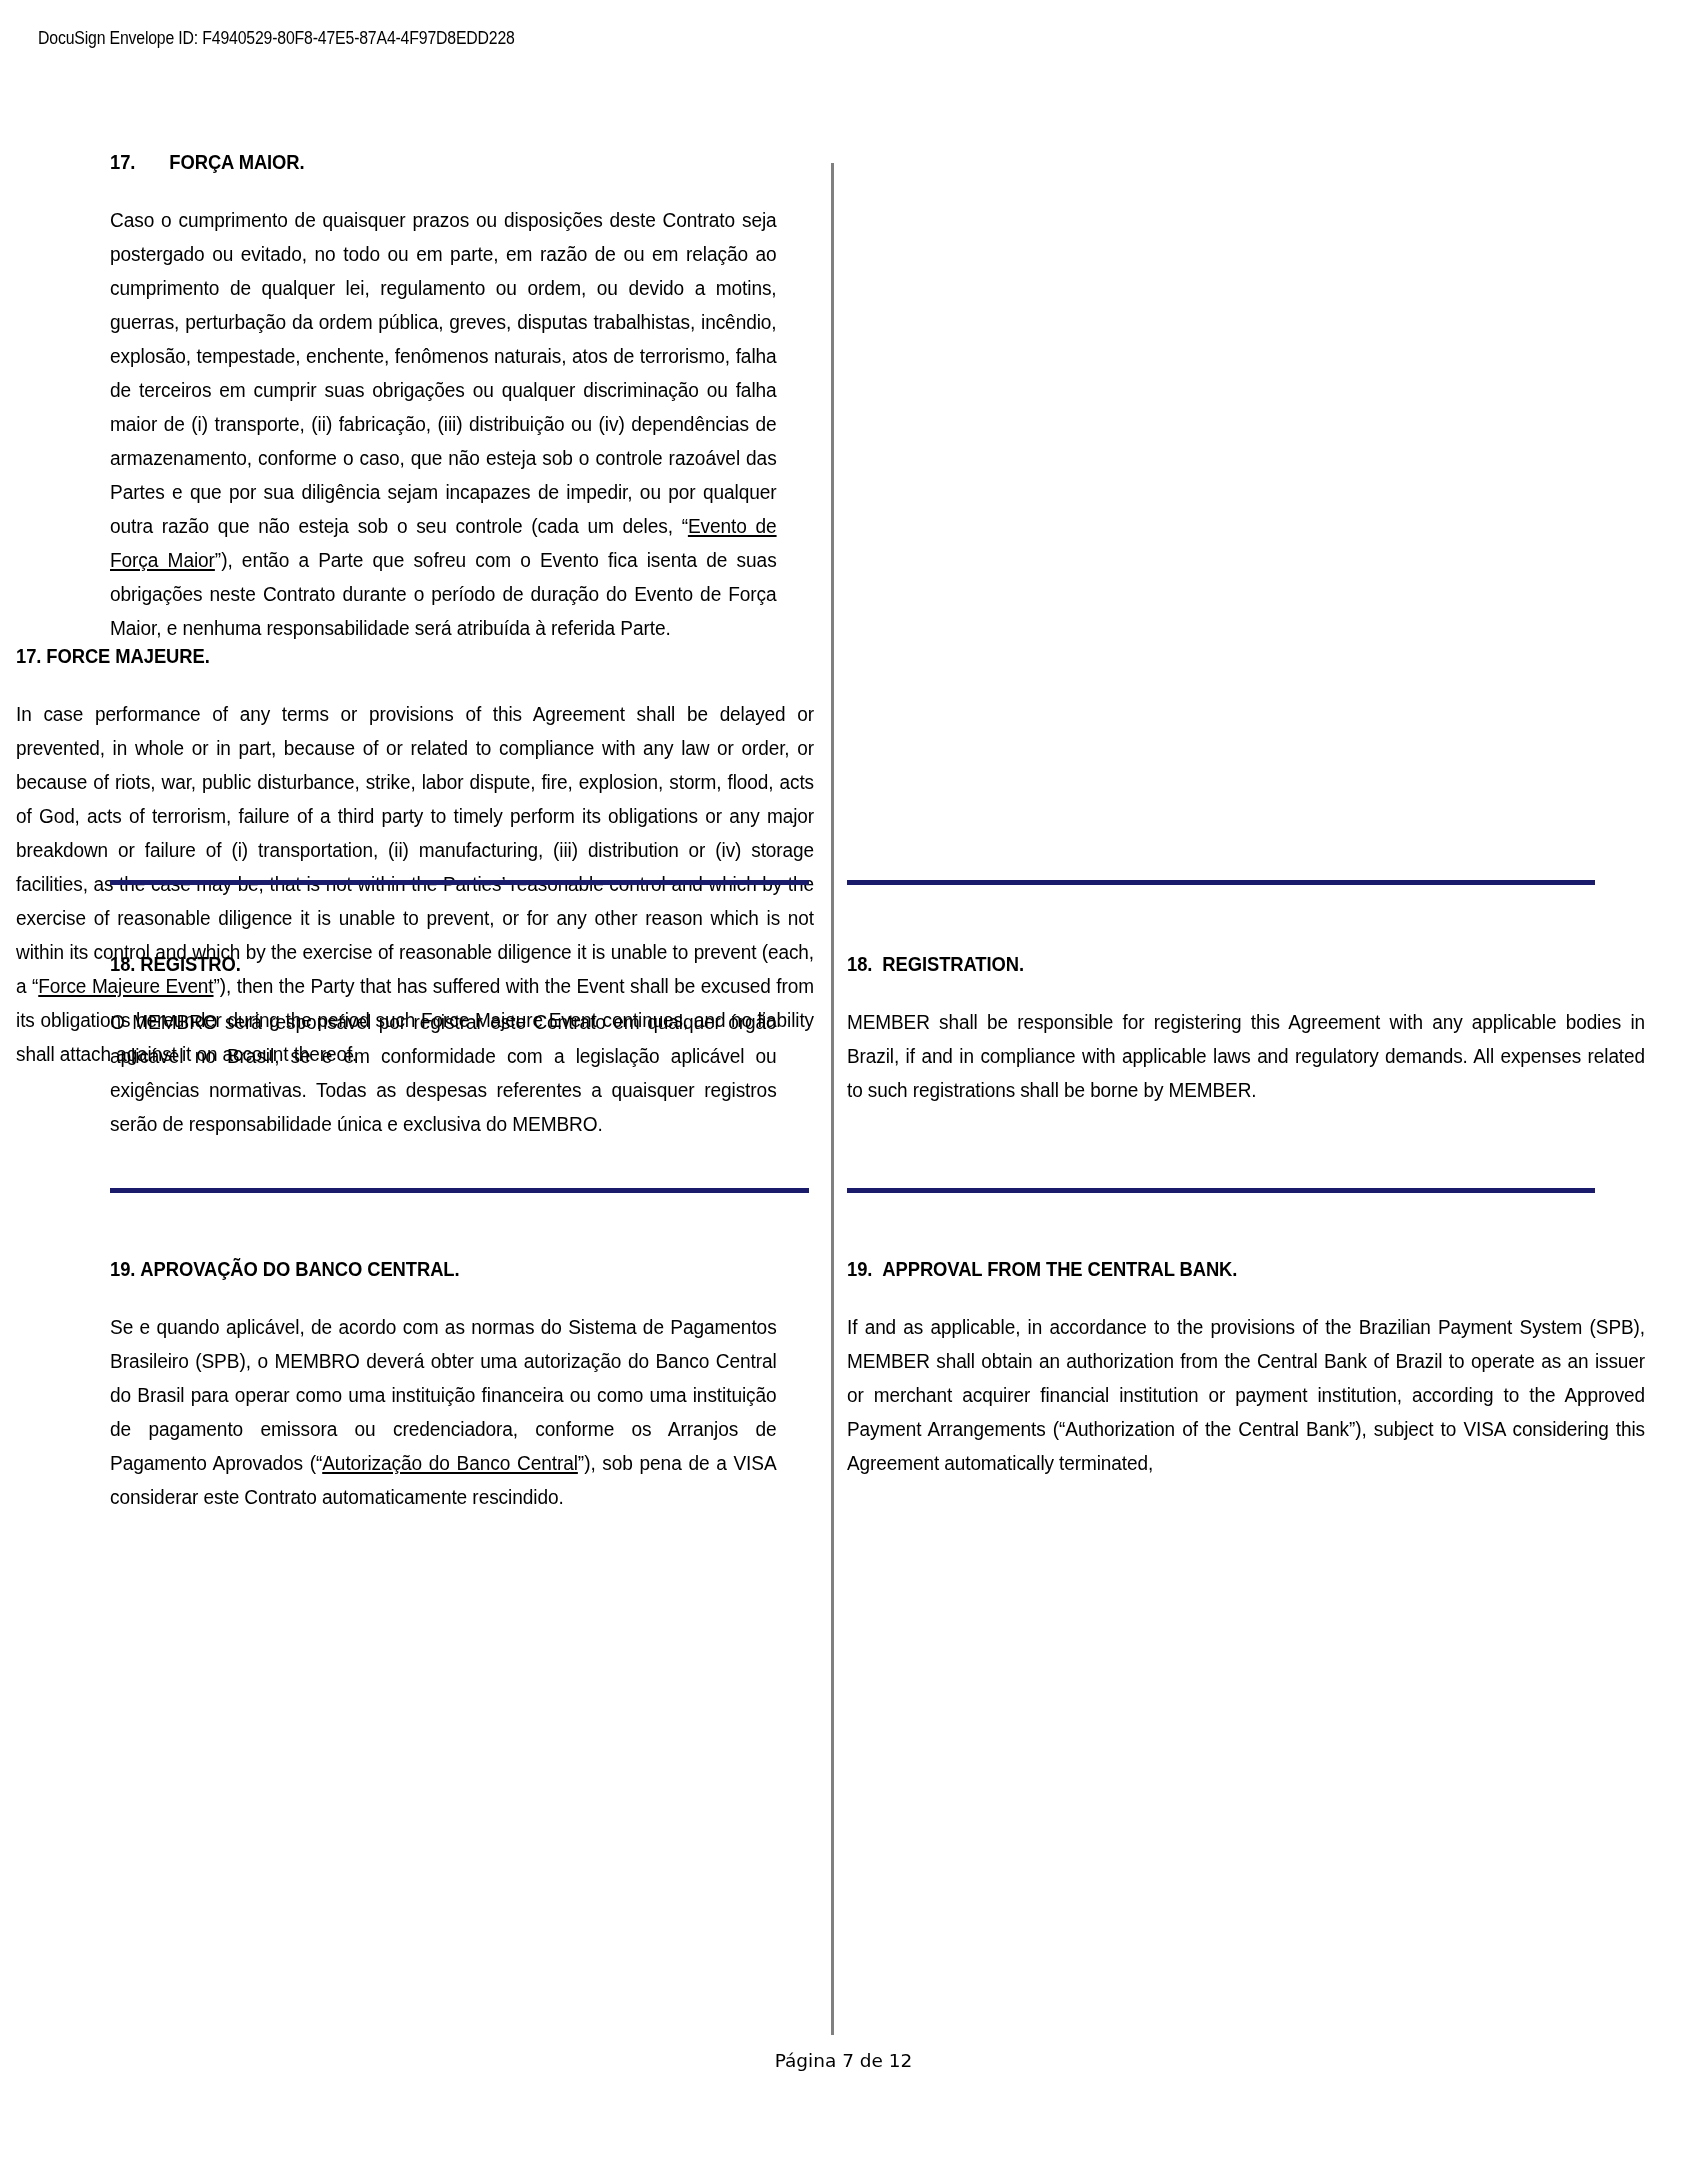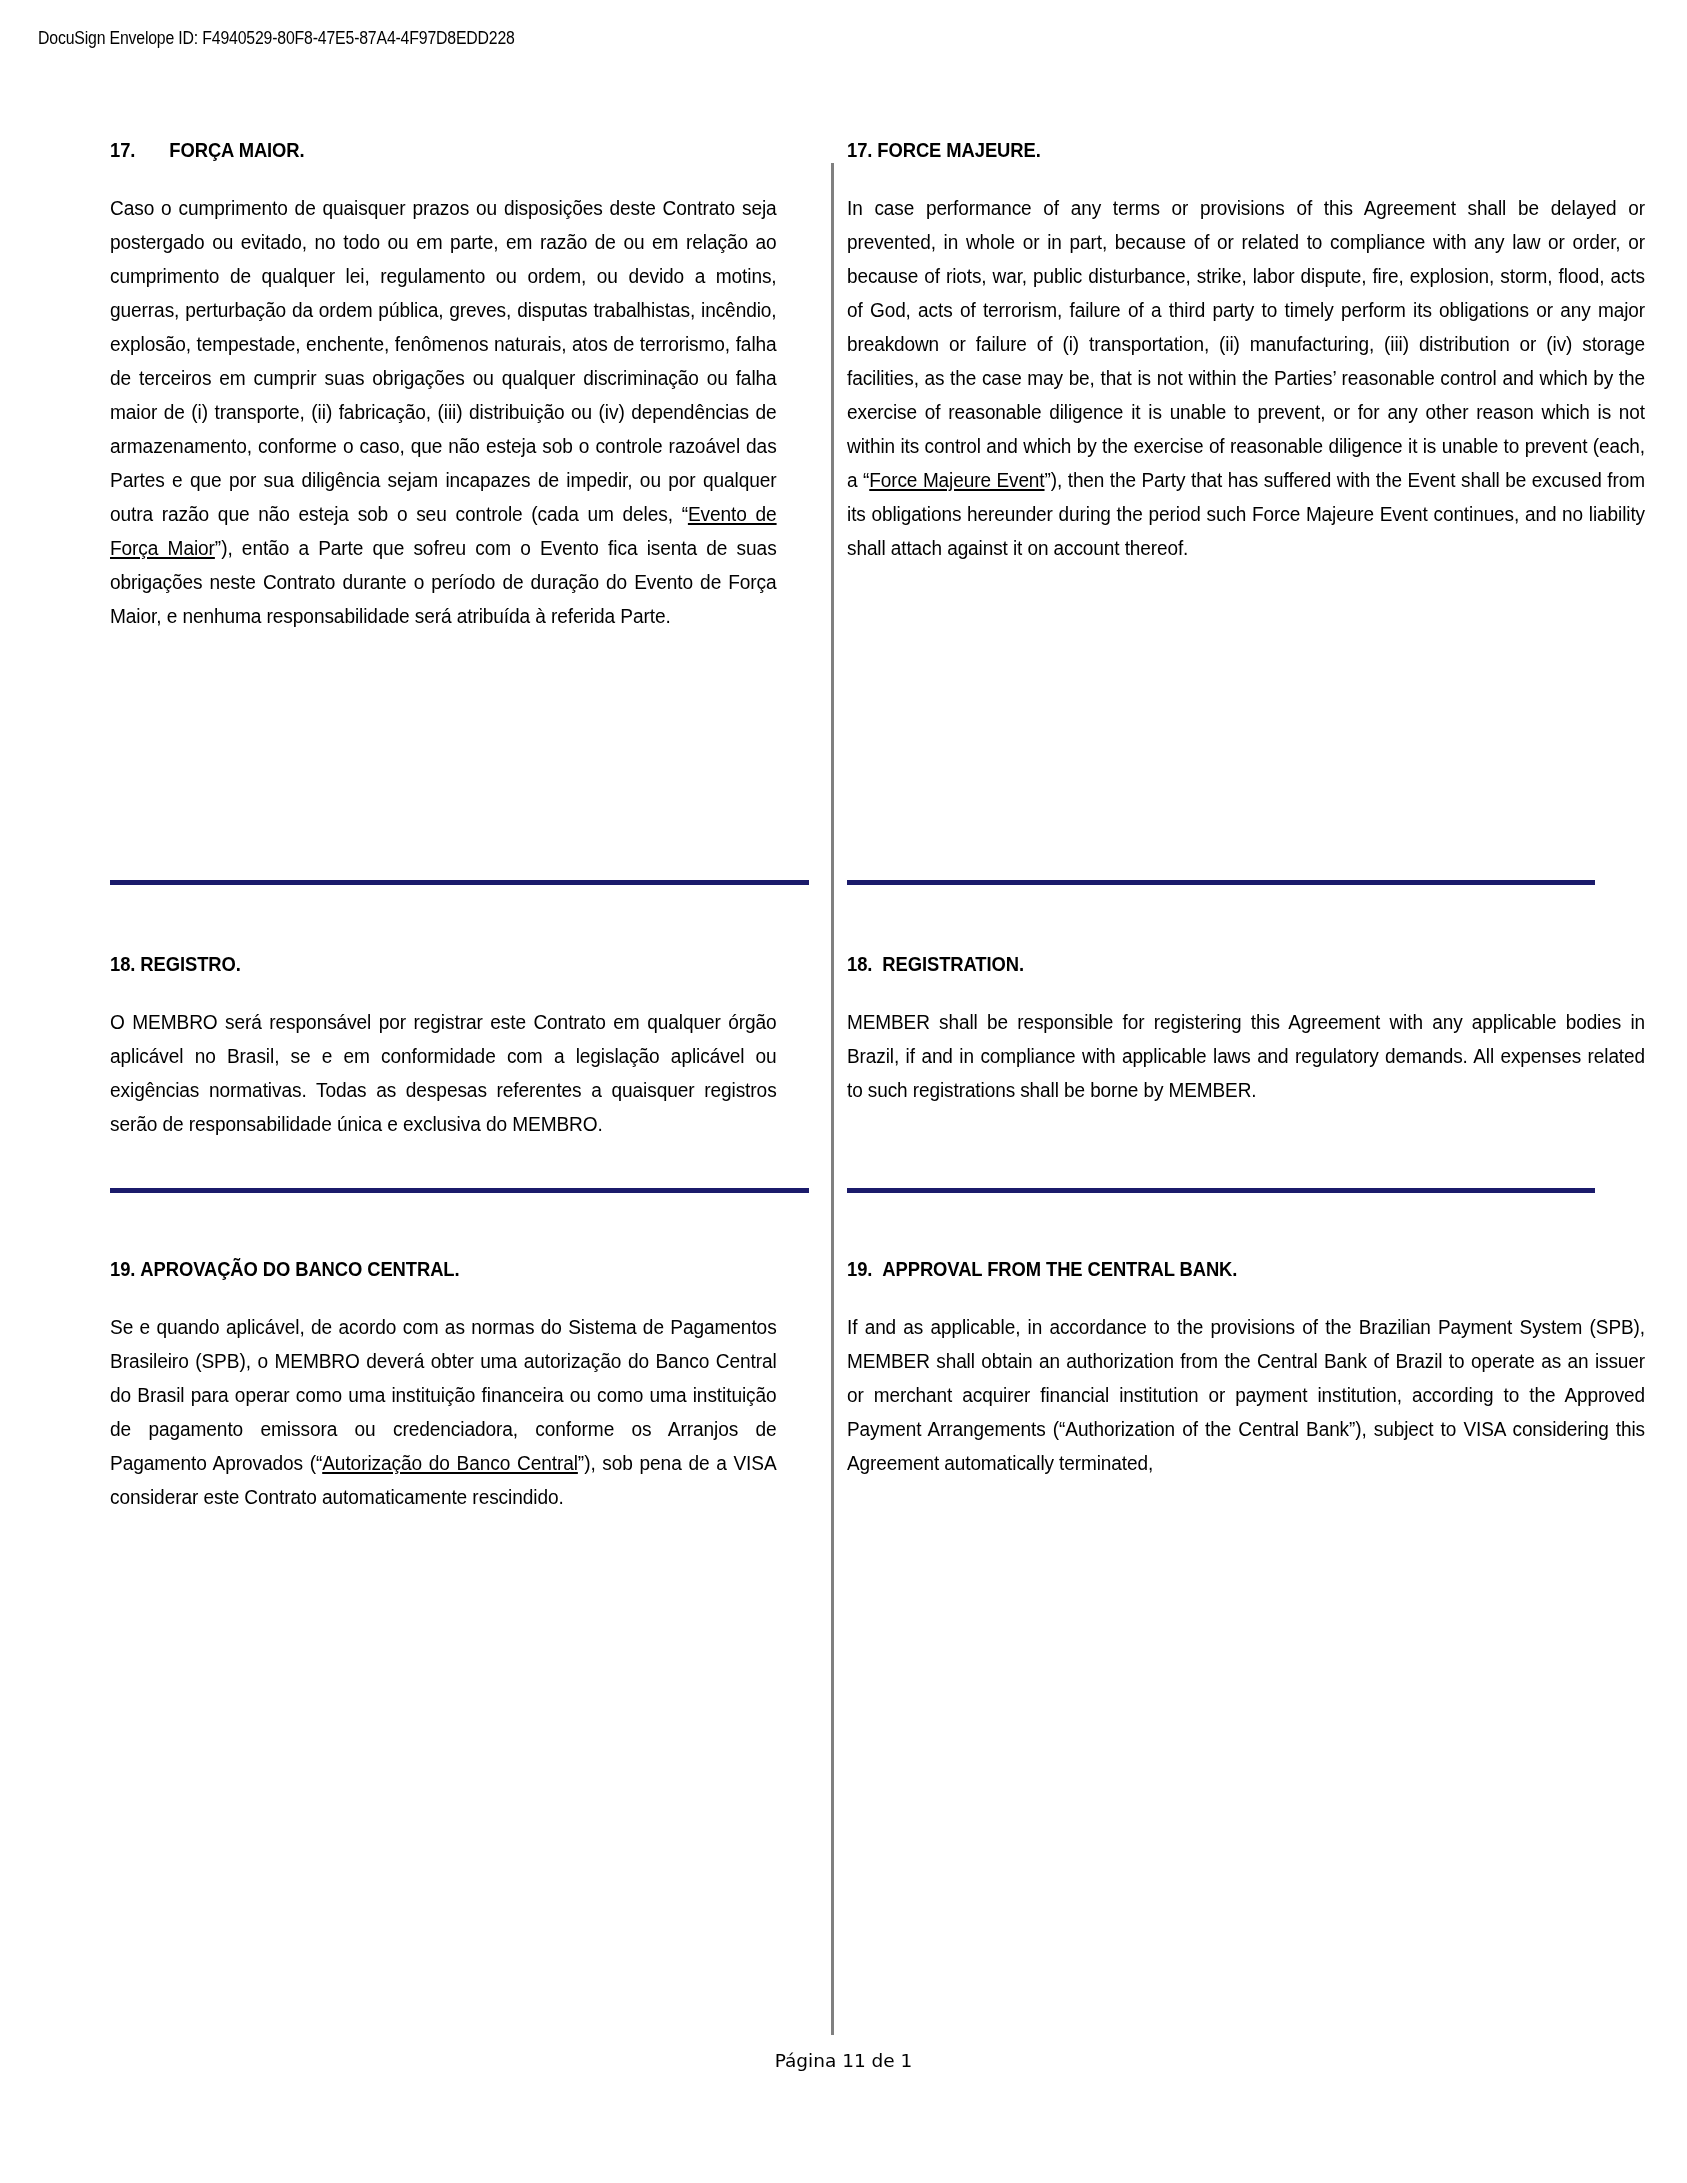--- a/index.html
+++ b/index.html
@@ -142,21 +142,21 @@
 </style>
 </head>
 <body>
 
 <div id="docusign-header">DocuSign Envelope ID: F4940529-80F8-47E5-87A4-4F97D8EDD228</div>
 
 <div id="page-body">
 
   <div id="column-divider"></div>
 
-  <div class="clause-row" style="top:0px;">
+  <div class="clause-row" style="top:12px;flex-direction:column;">
     <div class="col col-pt">
       <h2 class="clause-heading"><span>17.</span><span class="num-gap"></span><span>FORÇA MAIOR.</span></h2>
       <p class="clause-body" style="margin-top:29px;"><span>Caso o cumprimento de quaisquer prazos ou disposições deste Contrato seja postergado ou evitado, no todo ou em parte, em razão de ou em relação ao cumprimento de qualquer lei, regulamento ou ordem, ou devido a motins, guerras, perturbação da ordem pública, greves, disputas trabalhistas, incêndio, explosão, tempestade, enchente, fenômenos naturais, atos de terrorismo, falha de terceiros em cumprir suas obrigações ou qualquer discriminação ou falha maior de (i) transporte, (ii) fabricação, (iii) distribuição ou (iv) dependências de armazenamento, conforme o caso, que não esteja sob o controle razoável das Partes e que por sua diligência sejam incapazes de impedir, ou por qualquer outra razão que não esteja sob o seu controle (cada um deles, “</span><span class="underline-term">Evento de Força Maior</span><span>”), então a Parte que sofreu com o Evento fica isenta de suas obrigações neste Contrato durante o período de duração do Evento de Força Maior, e nenhuma responsabilidade será atribuída à referida Parte.</span></p>
     </div>
     <div class="col col-en">
       <h2 class="clause-heading"><span>17.</span>&nbsp;<span>FORCE MAJEURE.</span></h2>
       <p class="clause-body en" style="margin-top:29px;"><span>In case performance of any terms or provisions of this Agreement shall be delayed or prevented, in whole or in part, because of or related to compliance with any law or order, or because of riots, war, public disturbance, strike, labor dispute, fire, explosion, storm, flood, acts of God, acts of terrorism, failure of a third party to timely perform its obligations or any major breakdown or failure of (i) transportation, (ii) manufacturing, (iii) distribution or (iv) storage facilities, as the case may be, that is not within the Parties’ reasonable control and which by the exercise of reasonable diligence it is unable to prevent, or for any other reason which is not within its control and which by the exercise of reasonable diligence it is unable to prevent (each, a “</span><span class="underline-term">Force Majeure Event</span><span>”), then the Party that has suffered with the Event shall be excused from its obligations hereunder during the period such Force Majeure Event continues, and no liability shall attach against it on account thereof.</span></p>
     </div>
   </div>
 
@@ -195,14 +195,14 @@
       <p class="clause-body" style="margin-top:29px;"><span>Se e quando aplicável, de acordo com as normas do Sistema de Pagamentos Brasileiro (SPB), o MEMBRO deverá obter uma autorização do Banco Central do Brasil para operar como uma instituição financeira ou como uma instituição de pagamento emissora ou credenciadora, conforme os Arranjos de Pagamento Aprovados (“</span><span class="underline-term">Autorização do Banco Central</span><span>”), sob pena de a VISA considerar este Contrato automaticamente rescindido.</span></p>
     </div>
     <div class="col col-en">
       <h2 class="clause-heading"><span>19.</span>&nbsp;&nbsp;<span>APPROVAL FROM THE CENTRAL BANK.</span></h2>
       <p class="clause-body en" style="margin-top:29px;"><span>If and as applicable, in accordance to the provisions of the Brazilian Payment System (SPB), MEMBER shall obtain an authorization from the Central Bank of Brazil  to operate as an issuer or merchant acquirer financial institution or payment institution, according to the Approved Payment Arrangements (“Authorization of the Central Bank”), subject to VISA considering this Agreement automatically terminated,</span></p>
     </div>
   </div>
 
 </div>
 
-<div id="page-footer">Página 11 de 1</div>
+<div id="page-footer">Página 7 de 12</div>
 
 
 </body></html>

